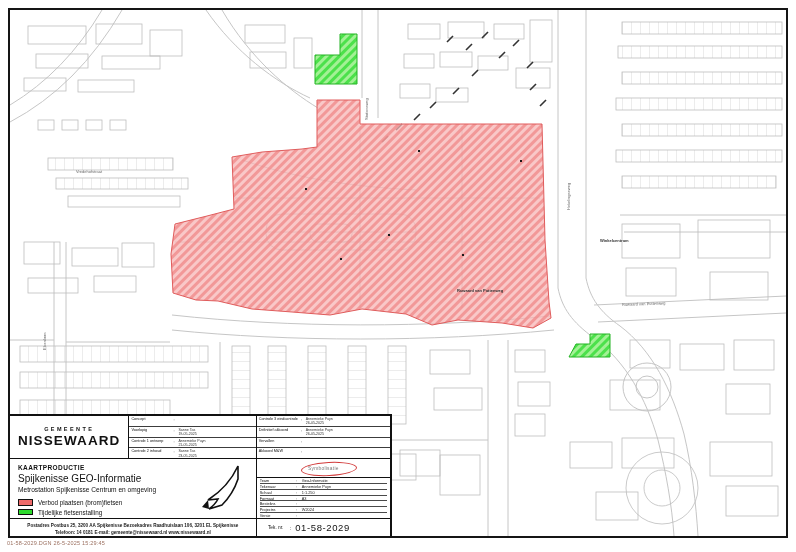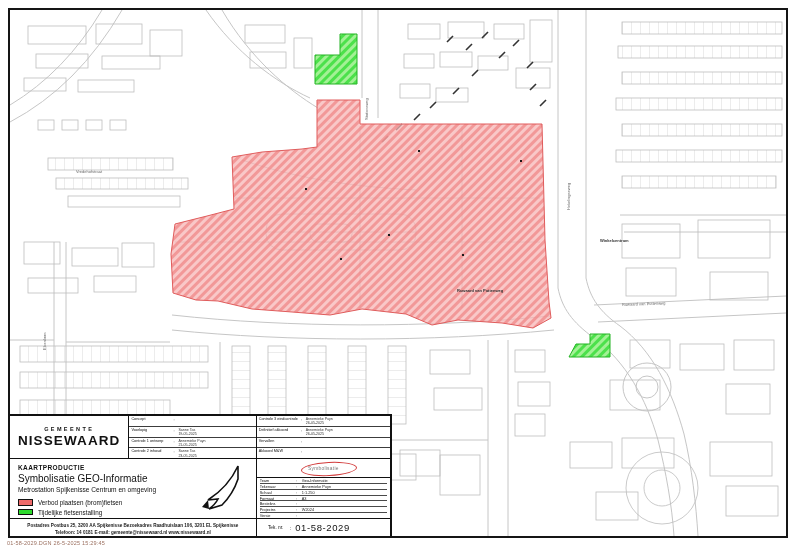--- a/index.html
+++ b/index.html
@@ -312,21 +312,21 @@
             <div class="alabel">Akkoord M&amp;W</div>
             <div class="acolon">:</div>
             <div class="aval"></div>
           </div>
         </div>
     </div>
 
     <div class="tb-rowB">
       <div class="kaart">
         <div class="k-head">KAARTPRODUCTIE</div>
-        <div class="k-title">Symbolisatie GEO-Informatie</div>
+        <div class="k-title">Spijkenisse GEO-Informatie</div>
         <div class="k-sub">Metrostation Spijkenisse Centrum en omgeving</div>
         <div class="legend">
             <div class="lrow">
               <span class="lswatch" style="background: rgb(238, 106, 106);"></span>
               <span class="llabel">Verbod plaatsen (brom)fietsen</span>
             </div>
             <div class="lrow">
               <span class="lswatch" style="background: rgb(46, 219, 46);"></span>
               <span class="llabel">Tijdelijke fietsenstalling</span>
             </div>

